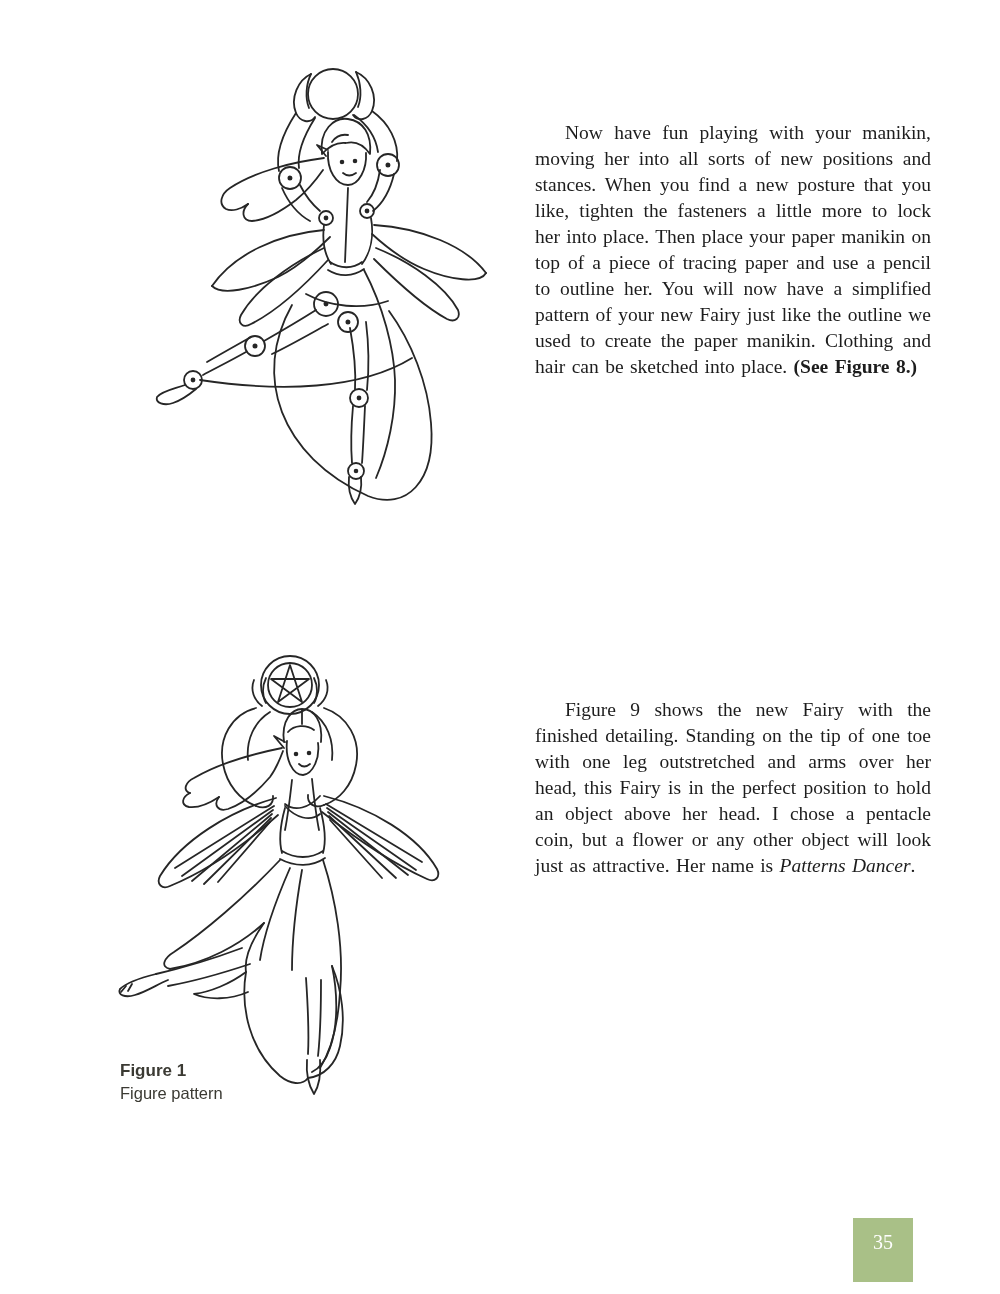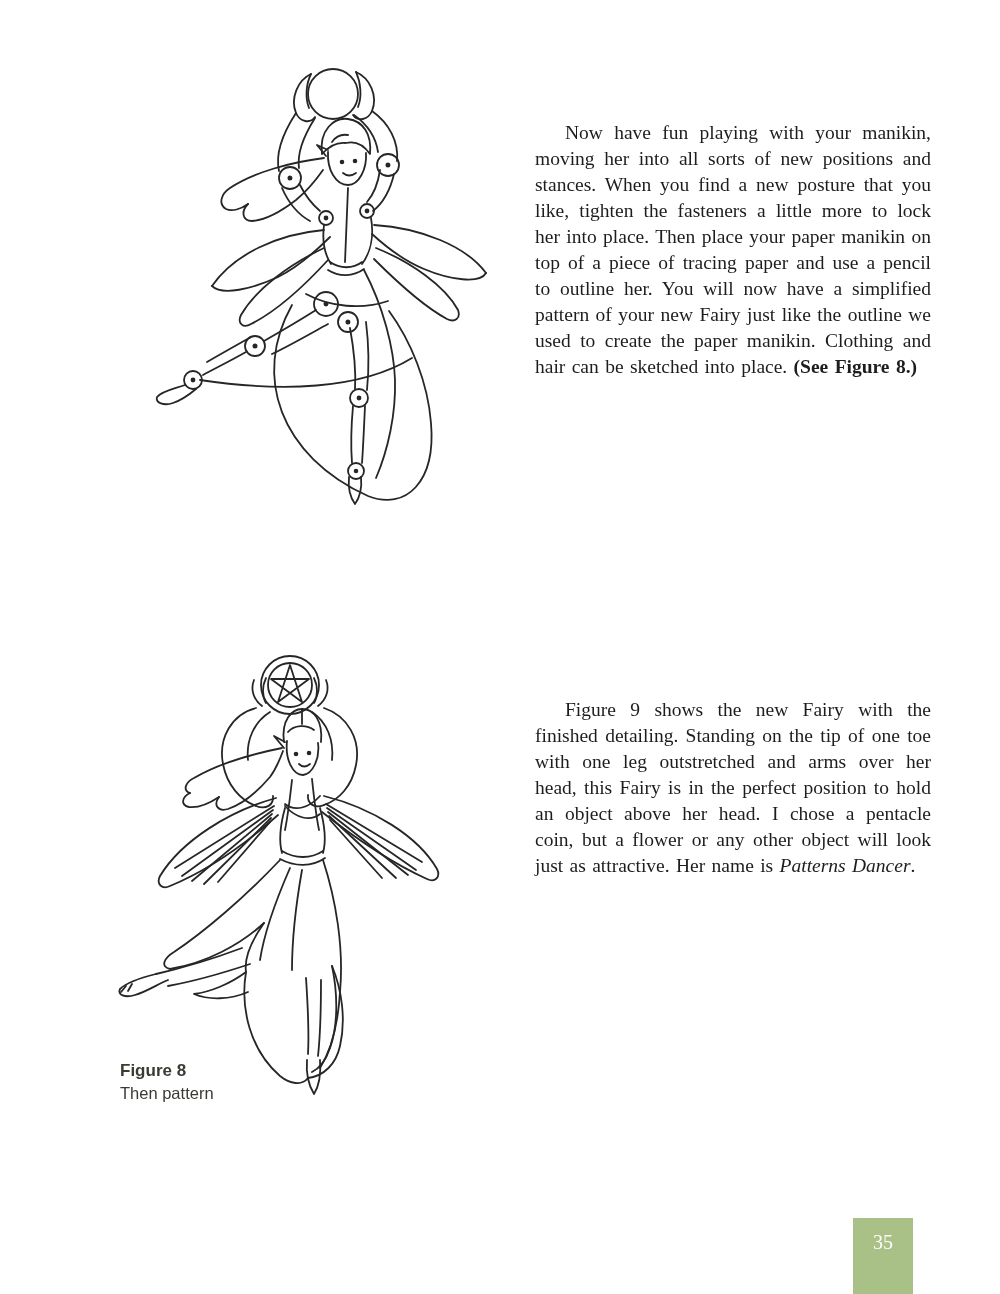--- a/index.html
+++ b/index.html
@@ -43,21 +43,21 @@
     text-align:right;
     font-family:"Liberation Serif", serif;
     font-variant-caps:small-caps;
     font-size:21px;
     letter-spacing:0.5px;
     color:#4e8b31;
   }
   .page-number-box{
     position:absolute;
     left:853px;top:1218px;
-    width:60px;height:76px;
+    width:60px;height:64px;
     background:#a9c087;
     text-align:center;
     box-sizing:border-box;
     padding-top:13px;
   }
   .page-number-box span{
     font-family:"Liberation Serif", serif;
     font-size:20px;
     color:#ffffff;
   }
@@ -229,22 +229,22 @@
         <path d="M162,300 C130,312 98,321 76,326"></path>
         <path d="M170,316 C140,326 110,334 88,338"></path>
         <path d="M76,326 C60,330 46,335 40,341 C37,347 45,350 55,347 C66,344 78,336 88,332"></path>
         <path d="M46,338 L41,344"></path>
         <path d="M52,336 L48,343"></path>
       </g>
     </svg>
   </div>
 
   <div class="caption caption-fig9">
-    <div class="caption-title">Figure 8</div>
-    <div class="caption-sub">Then pattern</div>
+    <div class="caption-title">Figure 1</div>
+    <div class="caption-sub">Figure pattern</div>
   </div>
 
   <p class="body-text para-2"><span>Figure 9 shows the new Fairy with the finished detailing. Standing on the tip of one toe with one leg outstretched and arms over her head, this Fairy is in the perfect position to hold an object above her head. I chose a pentacle coin, but a flower or any other object will look just as attractive. Her name is </span><em>Patterns Dancer</em><span>.</span></p>
 
   <div class="page-number-box">
     <span>35</span>
   </div>
 
 </div>
 

